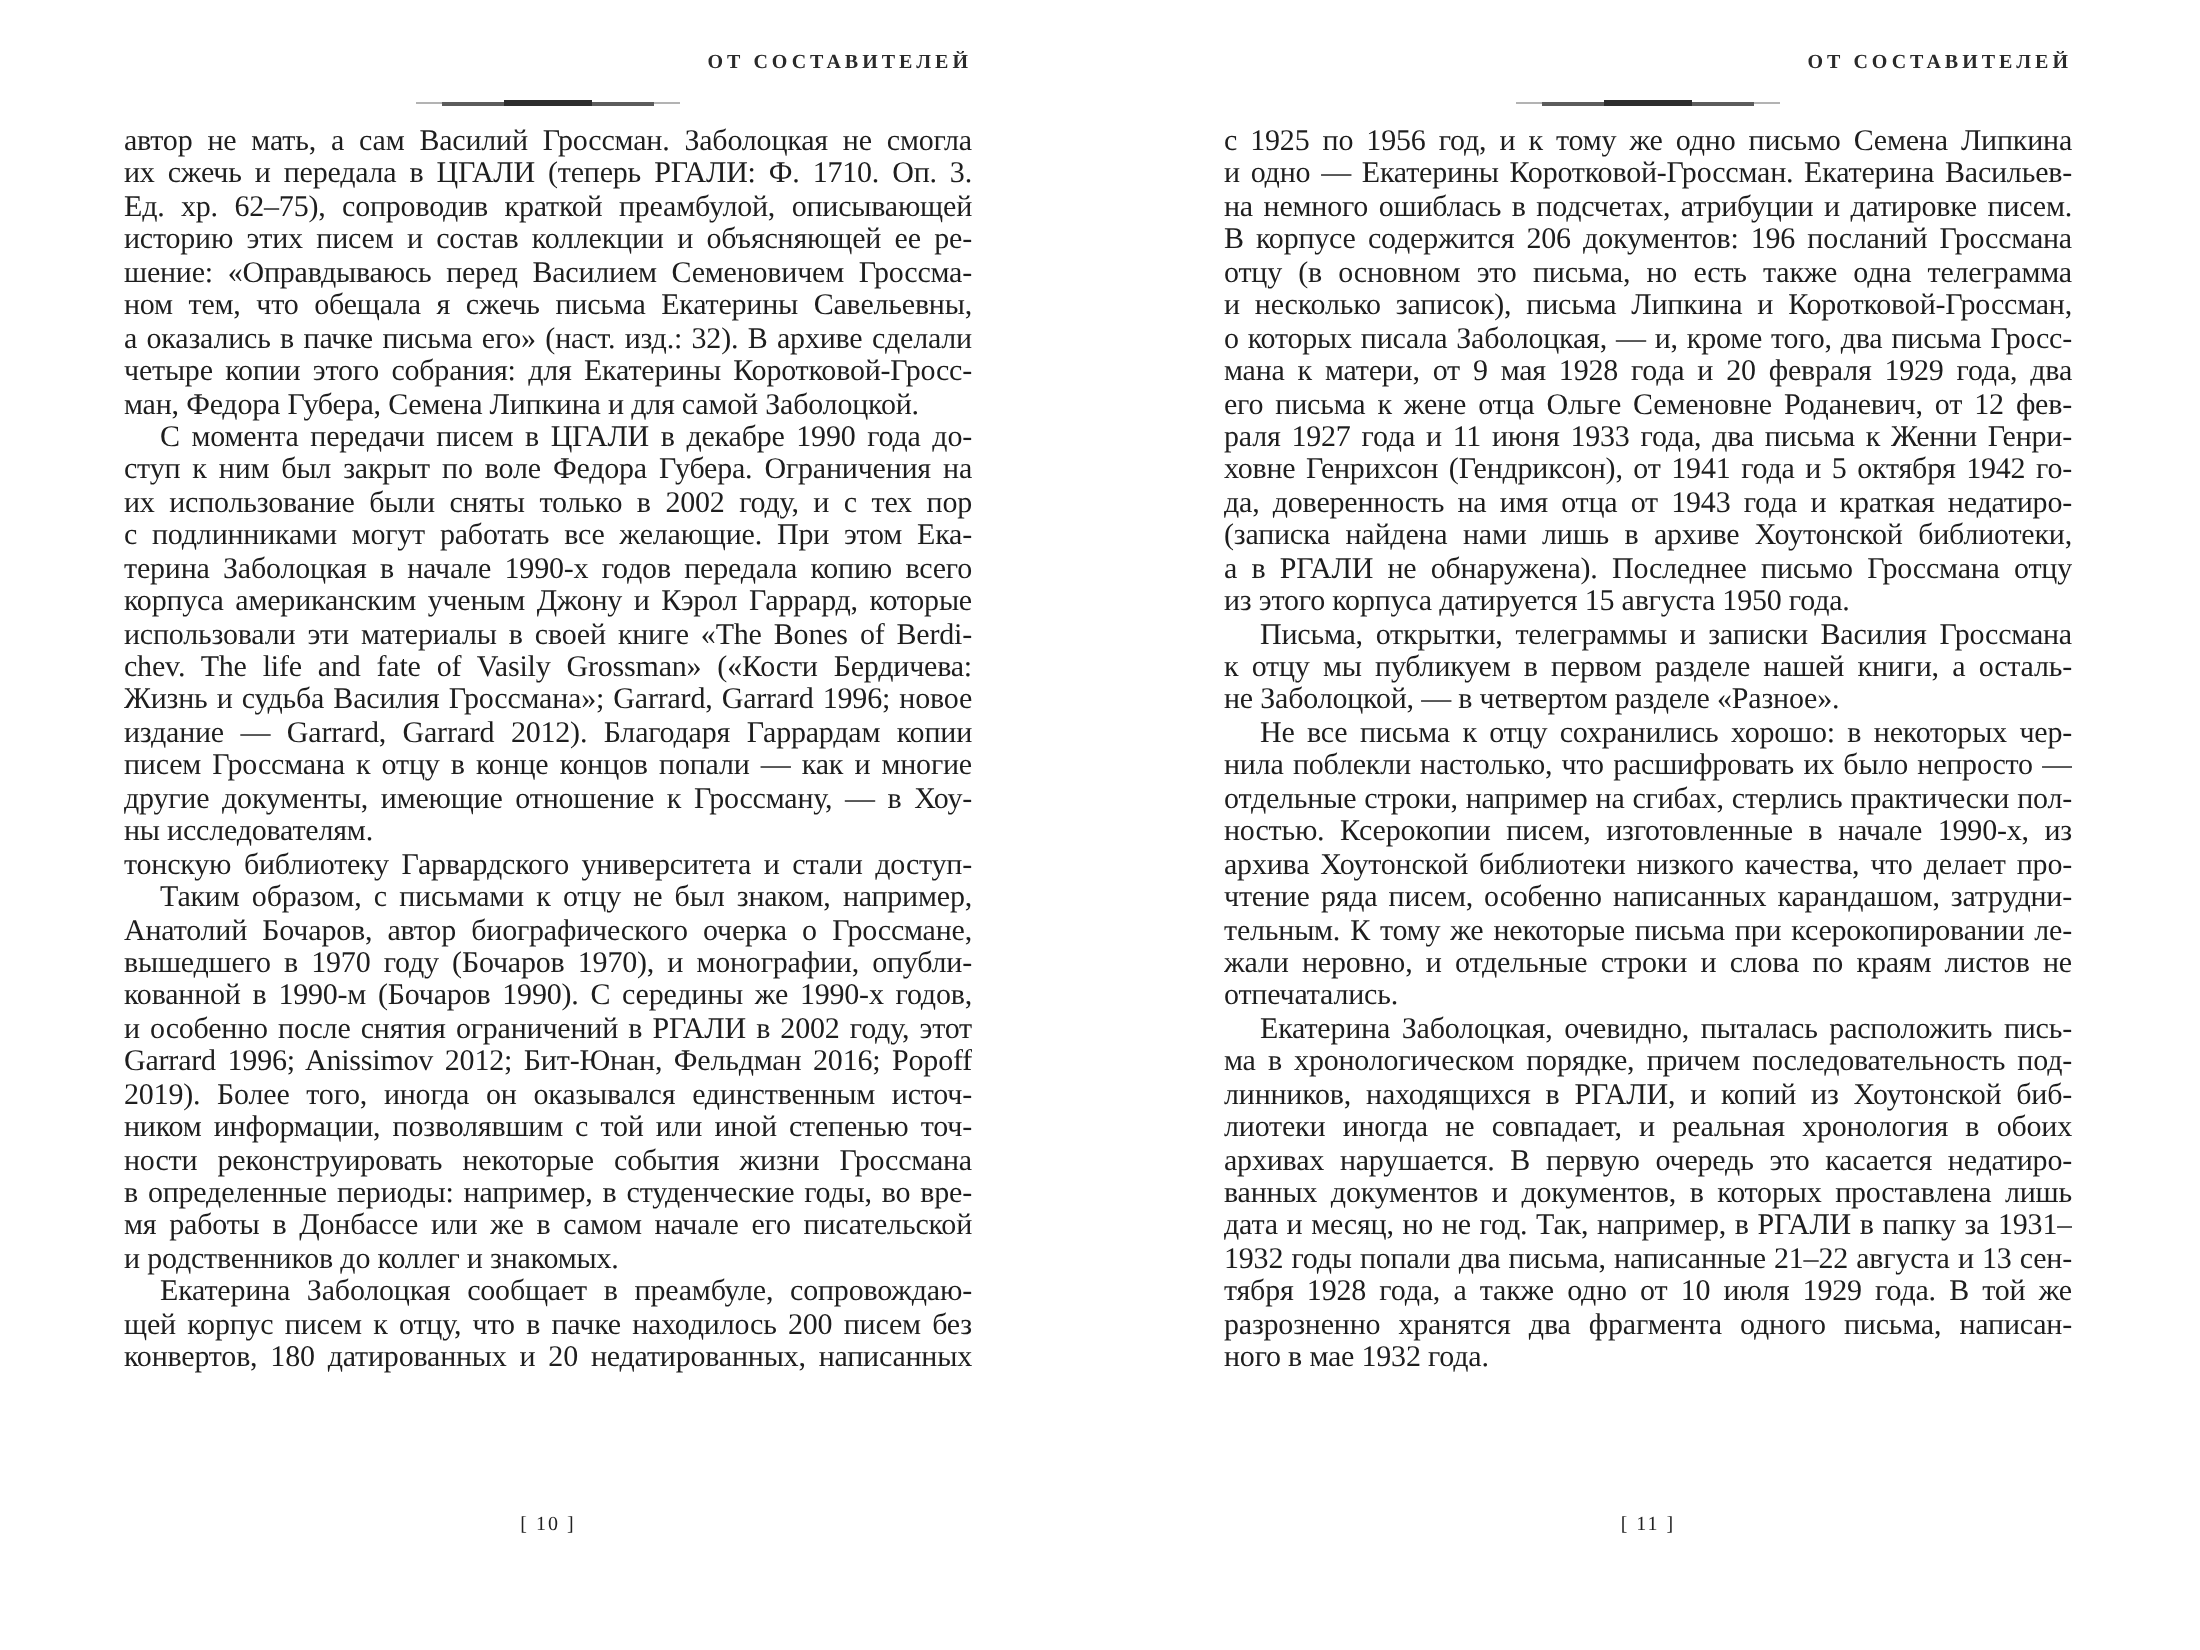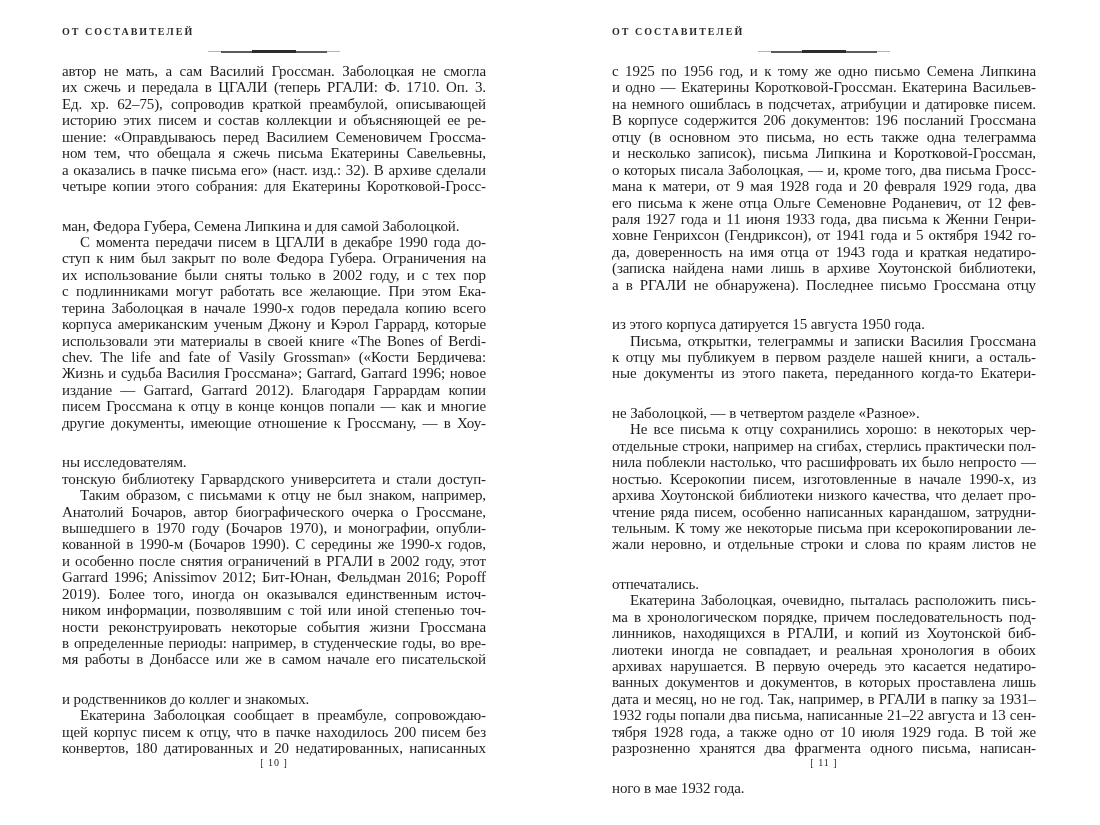--- a/index.html
+++ b/index.html
@@ -11,21 +11,21 @@
     overflow: hidden;
   }
   .spread { position: relative; width: 1100px; height: 825px; background: #ffffff; }
 
   .page { position: absolute; top: 0; width: 424px; height: 825px; }
   .page-left  { left: 62px; }
   .page-right { left: 612px; }
 
   .running-head {
     position: absolute; top: 26px; left: 0; width: 100%;
-    text-align: left;
+    text-align: right;
     font-size: 10px; font-weight: 700;
     letter-spacing: 2px;
     color: #2a2a2a;
     white-space: nowrap;
   }
   .ornament {
     position: absolute; top: 50px; left: 50%;
     transform: translateX(-50%);
     width: 132px; height: 3px;
   }
@@ -43,21 +43,21 @@
     height: 16.45px;
     line-height: 16.45px;
     font-size: 15px;
     letter-spacing: -0.1px;
     text-align: justify;
     text-align-last: justify;
     overflow: hidden;
     white-space: normal;
   }
   .line.indent { text-indent: 18px; }
-  .line.no-just { text-align-last: left; margin-top: 23px; }
+  .line.no-just { text-align-last: left; }
 
   .folio {
     position: absolute; top: 757px; left: 0; width: 100%;
     text-align: center;
     font-size: 10px;
     color: #222222;
     letter-spacing: 1px;
   }
 </style>
 </head>
@@ -131,25 +131,24 @@
         <div class="line">мана к матери, от 9 мая 1928 года и 20 февраля 1929 года, два</div>
         <div class="line">его письма к жене отца Ольге Семеновне Роданевич, от 12 фев-</div>
         <div class="line">раля 1927 года и 11 июня 1933 года, два письма к Женни Генри-</div>
         <div class="line">ховне Генрихсон (Гендриксон), от 1941 года и 5 октября 1942 го-</div>
         <div class="line">да, доверенность на имя отца от 1943 года и краткая недатиро-</div>
         <div class="line">(записка найдена нами лишь в архиве Хоутонской библиотеки,</div>
         <div class="line">а в РГАЛИ не обнаружена). Последнее письмо Гроссмана отцу</div>
         <div class="line no-just">из этого корпуса датируется 15 августа 1950 года.</div>
         <div class="line indent">Письма, открытки, телеграммы и записки Василия Гроссмана</div>
         <div class="line">к отцу мы публикуем в первом разделе нашей книги, а осталь-</div>
-        <div class="line">ные документы из этого пакета, переданного когда-то Екатери-</div>
         <div class="line no-just">не Заболоцкой, — в четвертом разделе «Разное».</div>
         <div class="line indent">Не все письма к отцу сохранились хорошо: в некоторых чер-</div>
+        <div class="line">нила поблекли настолько, что расшифровать их было непросто —</div>
         <div class="line">отдельные строки, например на сгибах, стерлись практически пол-</div>
-        <div class="line">нила поблекли настолько, что расшифровать их было непросто —</div>
         <div class="line">ностью. Ксерокопии писем, изготовленные в начале 1990-х, из</div>
         <div class="line">архива Хоутонской библиотеки низкого качества, что делает про-</div>
         <div class="line">чтение ряда писем, особенно написанных карандашом, затрудни-</div>
         <div class="line">тельным. К тому же некоторые письма при ксерокопировании ле-</div>
         <div class="line">жали неровно, и отдельные строки и слова по краям листов не</div>
         <div class="line no-just">отпечатались.</div>
         <div class="line indent">Екатерина Заболоцкая, очевидно, пыталась расположить пись-</div>
         <div class="line">ма в хронологическом порядке, причем последовательность под-</div>
         <div class="line">линников, находящихся в РГАЛИ, и копий из Хоутонской биб-</div>
         <div class="line">лиотеки иногда не совпадает, и реальная хронология в обоих</div>

